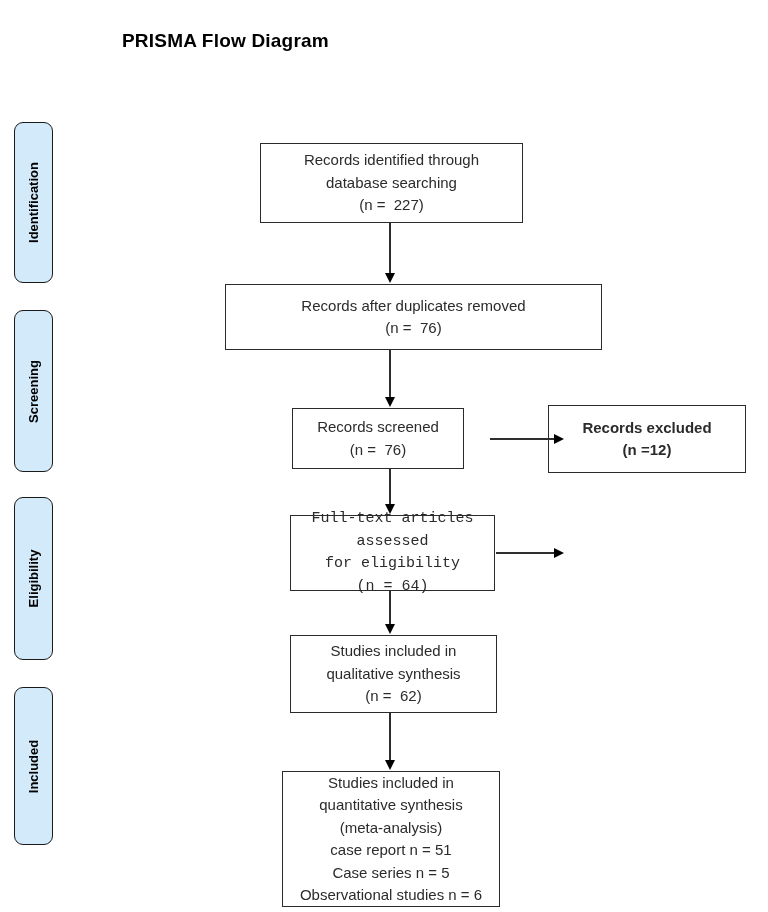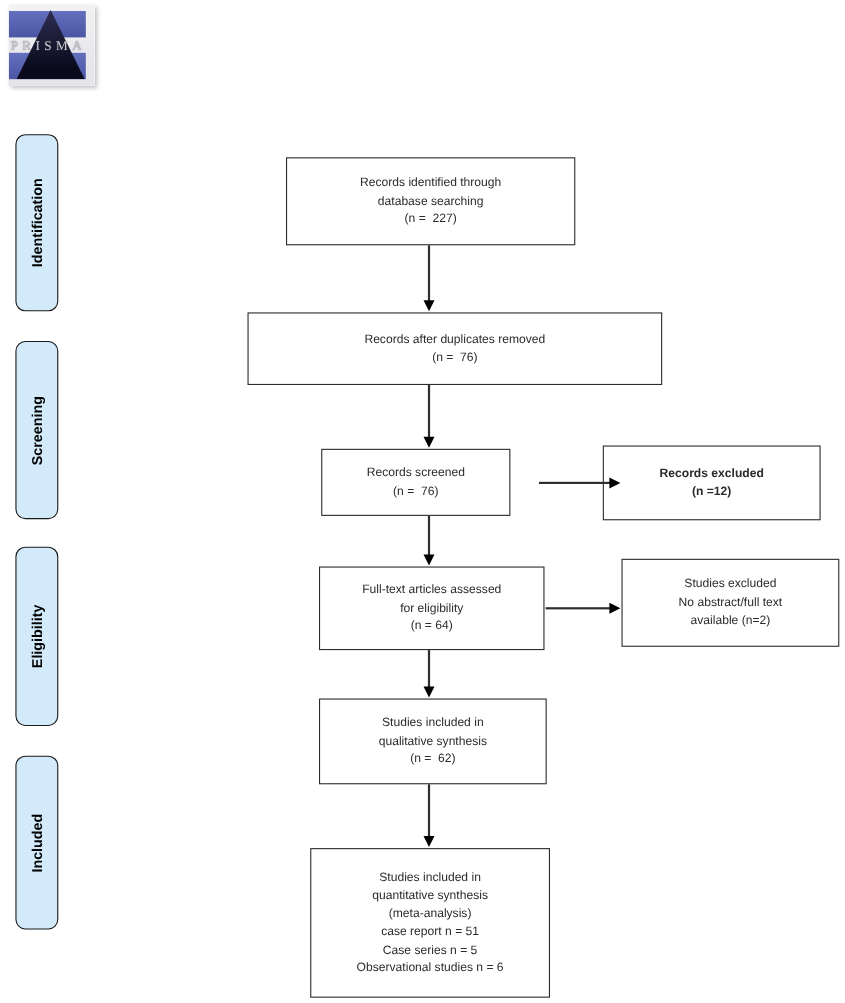--- a/index.html
+++ b/index.html
@@ -60,21 +60,21 @@
 
   
   .fbox {
     position: absolute;
     background: #ffffff;
     border: 1.5px solid #2b2b2b;
     display: flex; align-items: center; justify-content: center;
     text-align: center;
   }
   .box-text {
-    font-size: 11px; line-height: 1.5;
+    font-size: 15px; line-height: 1.5;
     white-space: pre-wrap; color: #2b2b2b;
   }
 
   
   .arrow-down { position: absolute; width: 10px; }
   .arrow-down .stem {
     position: absolute; left: 4px; top: 0; bottom: 9px;
     width: 2px; background: #2e2e2e;
   }
   .arrow-down .head {
@@ -95,26 +95,21 @@
     border-top: 5px solid transparent;
     border-bottom: 5px solid transparent;
     border-left: 10px solid #000000;
   }
 </style>
 </head>
 <body>
 
 <div class="stage">
 
-  <div class="logo">
-    <div class="logo-bar top"></div>
-    <div class="logo-bar bottom"></div>
-    <div class="logo-triangle"></div>
-    <div class="logo-word">PRISMA</div>
-  </div>
+  <div class="page-title">PRISMA Flow Diagram</div>
 
   <div class="phase phase-fill" style="top: 122px; height: 161px; background: rgb(210, 234, 250);">
     <span>Identification</span>
   </div>
   <div class="phase phase-fill" style="top: 310px; height: 162px; background: rgb(210, 234, 250);">
     <span>Screening</span>
   </div>
   <div class="phase phase-fill" style="top: 497px; height: 163px; background: rgb(210, 234, 250);">
     <span>Eligibility</span>
   </div>
@@ -136,31 +131,26 @@
   <div class="fbox" style="left:292px; top:408px; width:172px; height:61px;">
     <div class="box-text">Records screened
 (n =  76)</div>
   </div>
 
   <div class="fbox" style="left:548px; top:405px; width:198px; height:68px;font-weight:bold;">
     <div class="box-text">Records excluded
 (n =12)</div>
   </div>
 
-  <div class="fbox" style="left:290px; top:515px; width:205px; height:76px;">
+  <div class="fbox" style="left:290px; top:515px; width:205px; height:76px;font-family:Liberation Mono, monospace;">
     <div class="box-text">Full-text articles assessed
 for eligibility
 (n = 64)</div>
   </div>
 
-  <div class="fbox" style="left:565px; top:508px; width:198px; height:80px;">
-    <div class="box-text">Studies excluded
-No abstract/full text
-available (n=2)</div>
-  </div>
 
   <div class="fbox" style="left:290px; top:635px; width:207px; height:78px;">
     <div class="box-text">Studies included in
 qualitative synthesis
 (n =  62)</div>
   </div>
 
   <div class="fbox" style="left:282px; top:771px; width:218px; height:136px;">
     <div class="box-text">Studies included in
 quantitative synthesis

